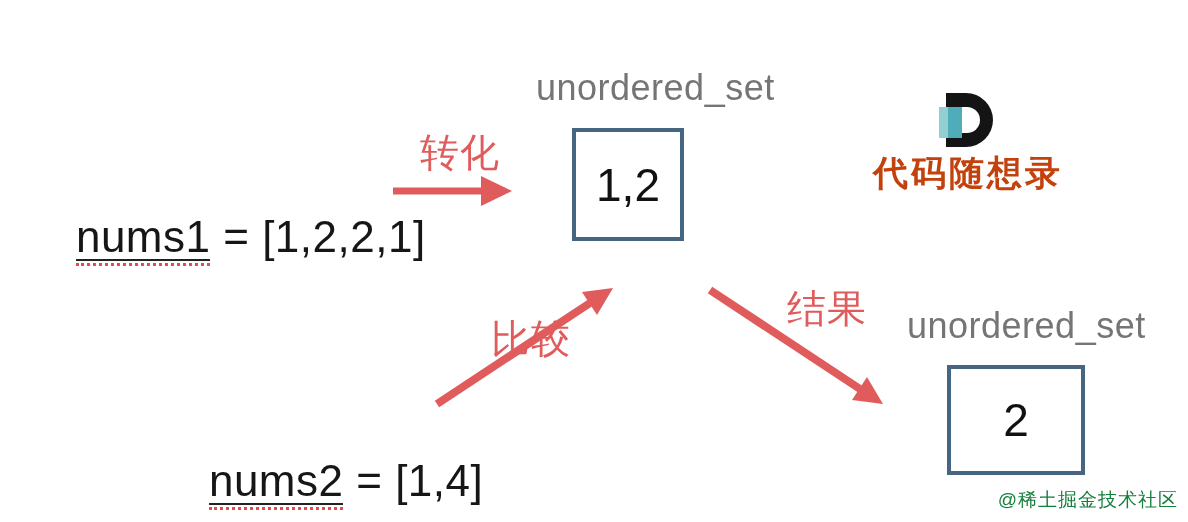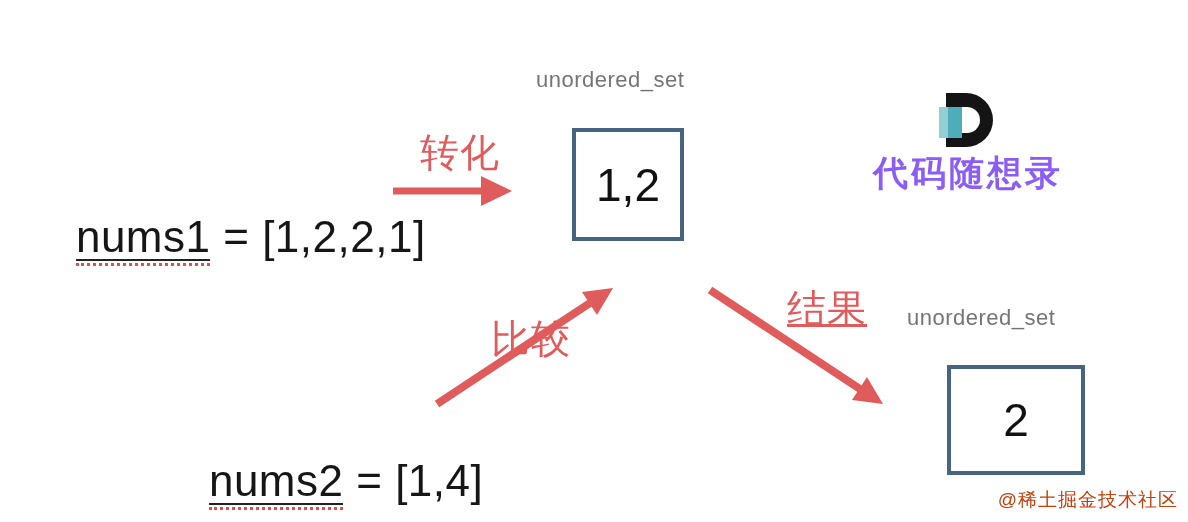--- a/index.html
+++ b/index.html
@@ -20,21 +20,21 @@
     font-size:44px;
     color:#161616;
     letter-spacing:0.5px;
     white-space:pre;
   }
   .vn-outer{display:inline-block;border-bottom:3px dotted #e24c4c;padding-bottom:1px;}
   .vn-inner{display:inline-block;line-height:1.0;border-bottom:2px solid #222222;}
 
   .set-label{
     position:absolute;
-    font-size:22px;
+    font-size:36px;
     color:#757575;
     letter-spacing:0.5px;
   }
   .set-box{
     position:absolute;
     box-sizing:border-box;
     border:4px solid #456580;
     background:#ffffff;
     display:flex;align-items:center;justify-content:center;
     font-size:46px;color:#111111;
@@ -48,26 +48,26 @@
 
   
   .logo-mark{position:absolute;left:938px;top:88px;width:62px;height:62px;}
   .d-outer{position:absolute;left:8px;top:5px;width:47px;height:54px;background:#141414;border-radius:0 27px 27px 0;}
   .d-inner{position:absolute;left:14px;top:14px;width:20px;height:26px;background:#ffffff;border-radius:0 14px 14px 0;}
   .d-teal-light{position:absolute;left:1px;top:19px;width:9px;height:31px;background:#93ced3;}
   .d-teal{position:absolute;left:10px;top:19px;width:14px;height:31px;background:#4fadba;}
   .logo-text{
     position:absolute;left:868px;top:150px;width:200px;
     font-family:"Liberation Serif","DejaVu Serif",serif;
-    font-weight:bold;font-size:35px;color:#8b5cf6;
+    font-weight:bold;font-size:35px;color:#c2410c;
     letter-spacing:3px;text-align:center;white-space:nowrap;
   }
   .watermark{
     position:absolute;right:10px;top:487px;
-    font-size:19px;color:#c2410c;letter-spacing:1px;
+    font-size:19px;color:#15803d;letter-spacing:1px;
   }
 </style>
 </head>
 <body>
 
 <div class="canvas">
 
   <svg class="arrows" width="1188" height="522" viewBox="0 0 1188 522">
     <g>
       <line class="arrow-shaft thin" x1="393" y1="191" x2="484" y2="191"></line>
@@ -86,21 +86,21 @@
   <div class="expr" style="left:25px;top:162px;">
     <span class="vn-outer"><span class="vn-inner">nums1</span></span><span> = [1,2,2,1]</span>
   </div>
 
   <div class="expr" style="left:158px;top:406px;">
     <span class="vn-outer"><span class="vn-inner">nums2</span></span><span> = [1,4]</span>
   </div>
 
   <div class="arrow-label" style="left:420px;top:126px;">转化</div>
   <div class="arrow-label" style="left:447px;top:312px;margin-left:44px;">比较</div>
-  <div class="arrow-label" style="left:787px;top:282px;text-decoration:underline;">结果</div>
+  <div class="arrow-label" style="left:787px;top:282px;">结果</div>
 
   <div class="set-label" style="left:536px;top:67px;">unordered_set</div>
   <div class="set-box" style="left:572px;top:128px;width:112px;height:113px;">
     <span>1,2</span>
   </div>
 
   <div class="set-label" style="left:907px;top:305px;">unordered_set</div>
   <div class="set-box" style="left:947px;top:365px;width:138px;height:110px;">
     <span>2</span>
   </div>

